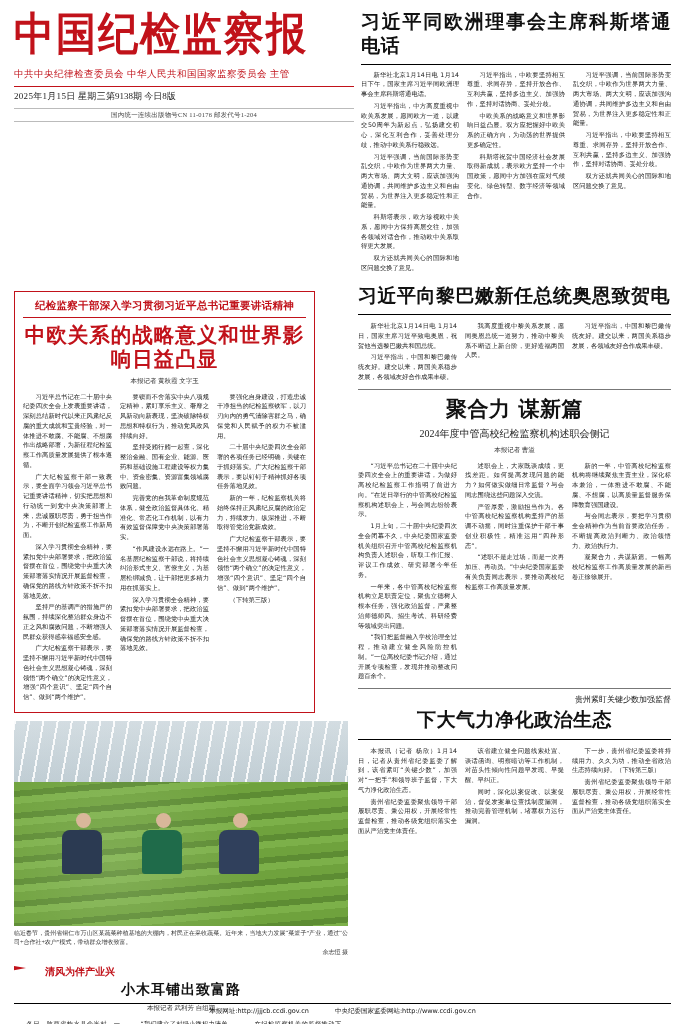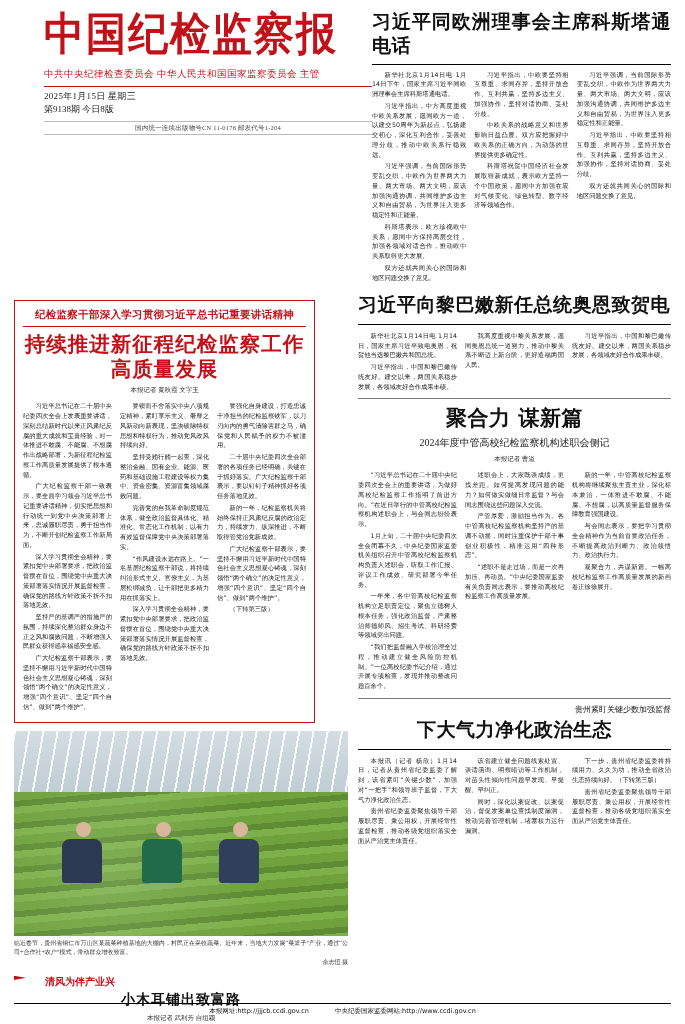--- a/index.html
+++ b/index.html
@@ -8,41 +8,41 @@
     background:#ffffff;
     font-family:"Liberation Serif", serif;
     color:#111;
     overflow:hidden;
     position:relative;
   }
   .page{position:relative;width:685px;height:1024px;box-sizing:border-box;padding:10px 14px;}
 
   
   .masthead{display:flex;justify-content:space-between;align-items:flex-start;}
-  .mast-left{width:340px;margin-left:30px;}
+  .mast-left{width:340px;}
   .mast-title{
     font-family:"DejaVu Serif", serif;
     color:#c1121a;
     font-size:40px;
     font-weight:bold;
     letter-spacing:2px;
     line-height:1.05;
     white-space:nowrap;
     transform:scaleY(1.12);
     transform-origin:left top;
   }
   .mast-sub{
     margin-top:16px;
     font-size:9.5px;
     color:#c1121a;
     letter-spacing:.5px;
     white-space:nowrap;
   }
   .mast-rule{border-top:1.6px solid #c1121a;margin:5px 0 3px;}
-  .mast-meta{display:flex;justify-content:flex-start;font-size:9px;color:#222;flex-direction:column;}
+  .mast-meta{display:flex;justify-content:flex-start;font-size:9px;color:#222;}
   .mast-meta .date{letter-spacing:.3px;}
   .mast-code{
     margin-top:5px;font-size:6.5px;color:#444;text-align:center;
     border-top:.6px solid #bbb;border-bottom:.6px solid #bbb;padding:1.5px 0;
     letter-spacing:.2px;
   }
 
   
   .mast-right{width:310px;}
   .hl-top{
@@ -191,21 +191,21 @@
     </div>
   </div>
 
   <div class="main-grid">
 
     <div class="left-zone">
 
       <div class="redbox">
         <div class="kicker">纪检监察干部深入学习贯彻习近平总书记重要讲话精神</div>
         <div class="kicker-rule"></div>
-        <div class="headline">持续推进新征程纪检监察工作高质量发展</div>
+        <div class="headline">中欧关系的战略意义和世界影响日益凸显</div>
         <div class="byline">本报记者 黄秋霞 文字玉</div>
         <div class="cols">
           <div class="col">
             <div class="body-text">
               <p>习近平总书记在二十届中央纪委四次全会上发表重要讲话，深刻总结新时代以来正风肃纪反腐的重大成就和宝贵经验，对一体推进不敢腐、不能腐、不想腐作出战略部署，为新征程纪检监察工作高质量发展提供了根本遵循。</p>
               <p>广大纪检监察干部一致表示，要全面学习领会习近平总书记重要讲话精神，切实把思想和行动统一到党中央决策部署上来，忠诚履职尽责，勇于担当作为，不断开创纪检监察工作新局面。</p>
               <p>深入学习贯彻全会精神，要紧扣党中央部署要求，把政治监督摆在首位，围绕党中央重大决策部署落实情况开展监督检查，确保党的路线方针政策不折不扣落地见效。</p>
               <p>坚持严的基调严的措施严的氛围，持续深化整治群众身边不正之风和腐败问题，不断增强人民群众获得感幸福感安全感。</p>
               <p>广大纪检监察干部表示，要坚持不懈用习近平新时代中国特色社会主义思想凝心铸魂，深刻领悟“两个确立”的决定性意义，增强“四个意识”、坚定“四个自信”、做到“两个维护”。</p>
             </div>

